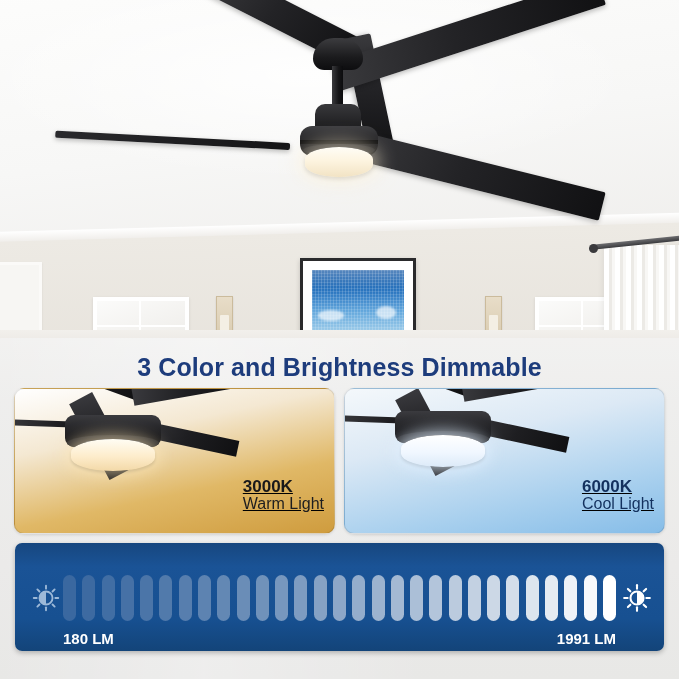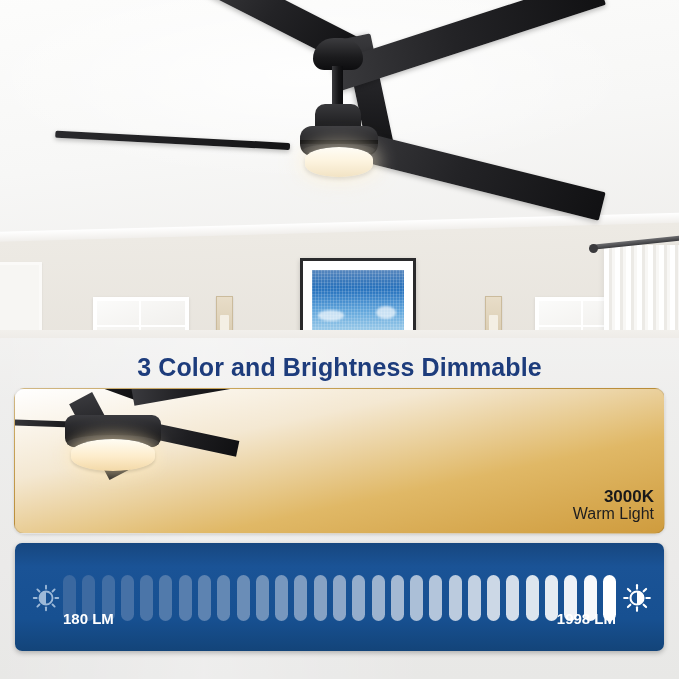--- a/index.html
+++ b/index.html
@@ -104,38 +104,38 @@
     background:linear-gradient(180deg,#3b3b3f 0%,#1c1c1f 60%,#0d0d0f 100%);}
   .mini-rim{position:absolute;border-radius:50%;background:linear-gradient(180deg,#2c2c30,#141416);}
   .mini-light{position:absolute;border-radius:50%/42%;}
   .ml-warm{background:linear-gradient(180deg,#fffdf4,#fdeccb 55%,#f3d9a8);
     box-shadow:0 0 16px 5px rgba(255,233,186,.6),0 2px 3px rgba(0,0,0,.2);}
   .ml-nat{background:linear-gradient(180deg,#ffffff,#f7f7f3 55%,#ececdf);
     box-shadow:0 0 16px 5px rgba(255,255,250,.65),0 2px 3px rgba(0,0,0,.2);}
   .ml-cool{background:linear-gradient(180deg,#ffffff,#f0f7ff 55%,#dceaf8);
     box-shadow:0 0 16px 5px rgba(226,240,255,.75),0 2px 3px rgba(0,0,0,.2);}
 
-  .p-caption{position:absolute;right:10px;bottom:10px;text-align:right;line-height:1.05;}
+  .p-caption{position:absolute;right:10px;bottom:20px;text-align:left;line-height:1.05;text-decoration:underline;}
   .p-k{font-size:17px;font-weight:bold;color:#18181a;display:block;}
   .p-n{font-size:16px;color:#1d1d1f;display:block;}
   .p-cool .p-k,.p-cool .p-n{color:#13315e;}
 
   
   .dim{position:absolute;left:15px;top:543px;width:649px;height:108px;border-radius:7px;
     background:linear-gradient(180deg,#17477f 0%,#1a5396 22%,#175091 70%,#134479 100%);
     box-shadow:0 2px 5px rgba(0,0,0,.25);overflow:hidden;}
   .dim-title{position:absolute;left:0;top:6px;width:649px;text-align:center;
     font-size:17px;font-weight:bold;color:#ffffff;}
   .dim-strip{position:absolute;left:48px;top:32px;width:553px;height:46px;display:flex;
     align-items:center;justify-content:space-between;}
   .pill{width:13px;height:46px;border-radius:7px;}
   .sun{position:absolute;top:41px;width:28px;height:28px;}
   .sun-l{left:17px;}
   .sun-r{left:608px;}
-  .lm{position:absolute;bottom:24px;font-size:15px;font-weight:bold;color:#ffffff;}
+  .lm{position:absolute;bottom:4px;font-size:15px;font-weight:bold;color:#ffffff;}
   .lm-l{left:48px;}
   .lm-r{right:48px;}
 </style>
 </head>
 <body>
 
 <div class="page">
 
   <div class="hero">
     <div class="ceiling"></div>
@@ -223,20 +223,34 @@
       <div class="mini-motor" style="left:50px;top:26px;width:96px;height:32px;"></div>
       <div class="mini-rim" style="left:52px;top:46px;width:92px;height:16px;"></div>
       <div class="mini-light ml-warm" style="left:56px;top:50px;width:84px;height:32px;"></div>
       <div class="p-caption">
         <span class="p-k">3000K</span>
         <span class="p-n">Warm Light</span>
       </div>
     </div>
 
 
+    <div class="panel p-cool">
+      <div class="mini-blade" style="left:4px;top:-8px;width:120px;height:16px;transform:rotate(20deg);transform-origin:100% 50%;"></div>
+      <div class="mini-blade" style="left:-10px;top:30px;width:110px;height:6px;transform:rotate(2deg);transform-origin:100% 50%;"></div>
+      <div class="mini-blade" style="left:118px;top:-4px;width:110px;height:17px;transform:rotate(-10deg);transform-origin:0% 50%;"></div>
+      <div class="mini-blade" style="left:120px;top:26px;width:105px;height:16px;transform:rotate(12deg);transform-origin:0% 50%;"></div>
+      <div class="mini-blade" style="left:16px;top:68px;width:86px;height:26px;transform:rotate(62deg);transform-origin:100% 50%;"></div>
+      <div class="mini-motor" style="left:50px;top:22px;width:96px;height:32px;"></div>
+      <div class="mini-rim" style="left:52px;top:42px;width:92px;height:16px;"></div>
+      <div class="mini-light ml-cool" style="left:56px;top:46px;width:84px;height:32px;"></div>
+      <div class="p-caption">
+        <span class="p-k">6000K</span>
+        <span class="p-n">Cool Light</span>
+      </div>
+    </div>
   </div>
 
   <div class="dim">
 
     <svg class="sun sun-l" viewBox="0 0 24 24">
       <g stroke="#9db9d8" stroke-width="1.6" stroke-linecap="round">
         <line x1="12" y1="1.5" x2="12" y2="4"></line>
           <line x1="12" y1="20" x2="12" y2="22.5"></line>
         <line x1="1.5" y1="12" x2="4" y2="12"></line>
           <line x1="20" y1="12" x2="22.5" y2="12"></line>
@@ -290,16 +304,16 @@
         <line x1="4.2" y1="4.2" x2="6.3" y2="6.3"></line>
           <line x1="17.7" y1="17.7" x2="19.8" y2="19.8"></line>
         <line x1="4.2" y1="19.8" x2="6.3" y2="17.7"></line>
           <line x1="17.7" y1="6.3" x2="19.8" y2="4.2"></line>
       </g>
       <path d="M12 6.4A5.6 5.6 0 0 1 12 17.6Z" fill="#ffffff"></path>
       <circle cx="12" cy="12" r="5.6" fill="none" stroke="#ffffff" stroke-width="1.8"></circle>
     </svg>
 
     <div class="lm lm-l">180 LM</div>
-    <div class="lm lm-r">1998 LM</div>
+    <div class="lm lm-r">1991 LM</div>
   </div>
 
 </div>
 
 </body></html>

